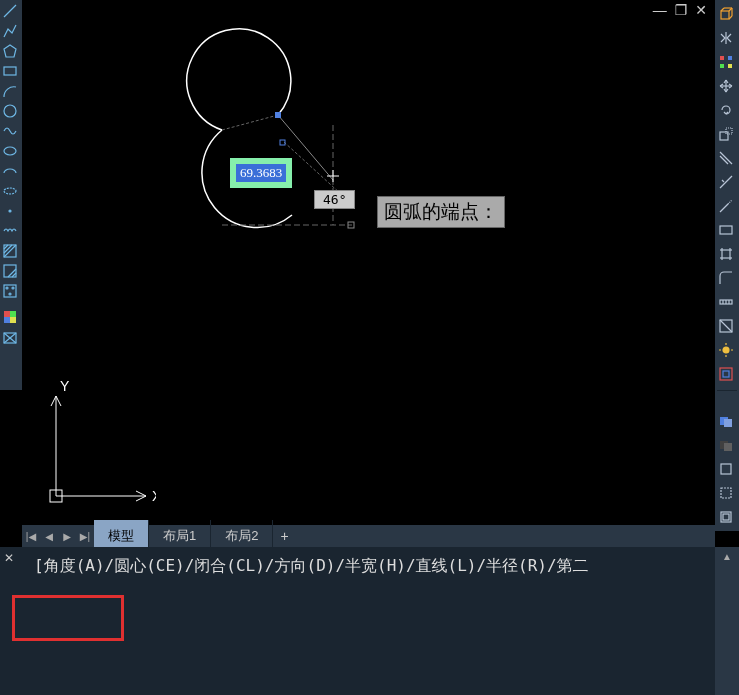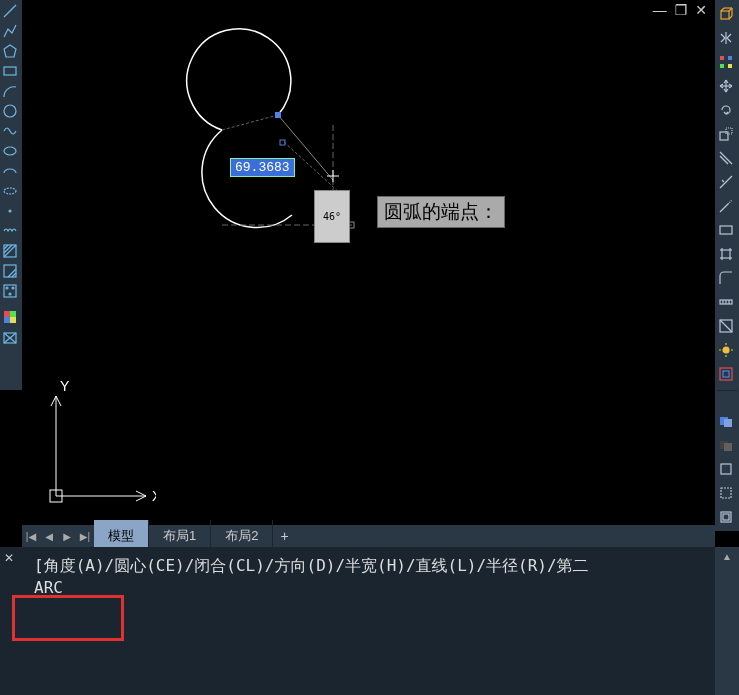--- a/index.html
+++ b/index.html
@@ -8,23 +8,23 @@
 .left-toolbar .tool{width:20px;height:18px;display:flex;align-items:center;justify-content:center;cursor:pointer}
 .left-toolbar .tool svg{stroke:#6fb8e6;fill:none;stroke-width:1.2}
 .right-toolbar{position:absolute;right:0;top:0;width:24px;background:#2a3745;display:flex;flex-direction:column;gap:4px;padding:4px 0}
 .right-toolbar .tool{width:22px;height:20px;display:flex;align-items:center;justify-content:center;cursor:pointer}
 .right-toolbar .tool svg{stroke:#b8c5d6;fill:none;stroke-width:1.2}
 .right-toolbar .sep{height:1px;background:#1a2530;margin:2px 2px}
 .canvas-area{position:absolute;left:22px;top:0;right:24px;height:525px;background:#000}
 .win-controls{position:absolute;right:8px;top:2px;display:flex;gap:8px;color:#ccc;font-size:14px}
 .win-controls span{cursor:pointer}
 .drawing{position:absolute;left:0;top:0;width:100%;height:100%;pointer-events:none}
-.input-box{position:absolute;background:#6fb8e6;border:1px solid #86efac;color:#000;font-size:13px;padding:1px 4px;font-family:Liberation Mono, monospace}
+.input-box{position:absolute;background:#6fb8e6;border:6px solid #86efac;color:#000;font-size:13px;padding:1px 4px;font-family:Liberation Serif, serif}
 .input-box.sel{background:#3a6fd8;color:#fff}
-.angle-box{position:absolute;background:#ccc;border:1px solid #888;color:#000;font-size:10px;padding:20px 8px;font-family:monospace}
+.angle-box{position:absolute;background:#ccc;border:1px solid #888;color:#000;font-size:13px;padding:1px 8px;font-family:monospace}
 .tooltip-box{position:absolute;background:#aaa;border:1px solid #666;color:#000;font-size:19px;padding:2px 6px}
 .ucs{position:absolute;left:14px;bottom:10px}
 .ucs svg{stroke:#fff;fill:none}
 .ucs text{fill:#fff;stroke:none;font-size:14px}
 .tabs-bar{position:absolute;left:22px;right:24px;top:525px;height:22px;background:#2a3745;display:flex;align-items:center}
 .tabs-bar .nav-btn{width:18px;height:20px;display:flex;align-items:center;justify-content:center;cursor:pointer;color:#aaa;font-size:10px}
 .tabs-bar .tab{padding:2px 14px;font-size:13px;cursor:pointer;color:#ccc;height:33px;display:flex;align-items:center;border-right:1px solid #1a2530}
 .tabs-bar .tab.active{background:#8aa5c5;color:#000}
 .tabs-bar .add-tab{width:22px;text-align:center;cursor:pointer;font-size:14px;color:#ccc}
 .cmd-area{position:absolute;left:0;right:24px;top:547px;bottom:0;background:#1a2530;font-size:16px;color:#ddd;padding:8px 4px;overflow:hidden}
@@ -328,21 +328,20 @@
   <div class="tab active">模型</div>
   <div class="tab">布局1</div>
   <div class="tab">布局2</div>
   <div class="add-tab">+</div>
 </div>
 
 <div class="cmd-area">
   <div class="cmd-close">✕</div>
   <div style="margin-left:30px">
     <div class="cmd-line">[角度(A)/圆心(CE)/闭合(CL)/方向(D)/半宽(H)/直线(L)/半径(R)/第二</div>
-    <div class="cmd-line">ARC</div>
   </div>
   <div class="cmd-highlight" style="left:12px;top:48px;width:112px;height:46px"></div>
 </div>
 
 <div class="scroll-right">
   <div class="arrow">▲</div>
   <div style="flex:1"></div>
 </div>
 
 </body></html>

